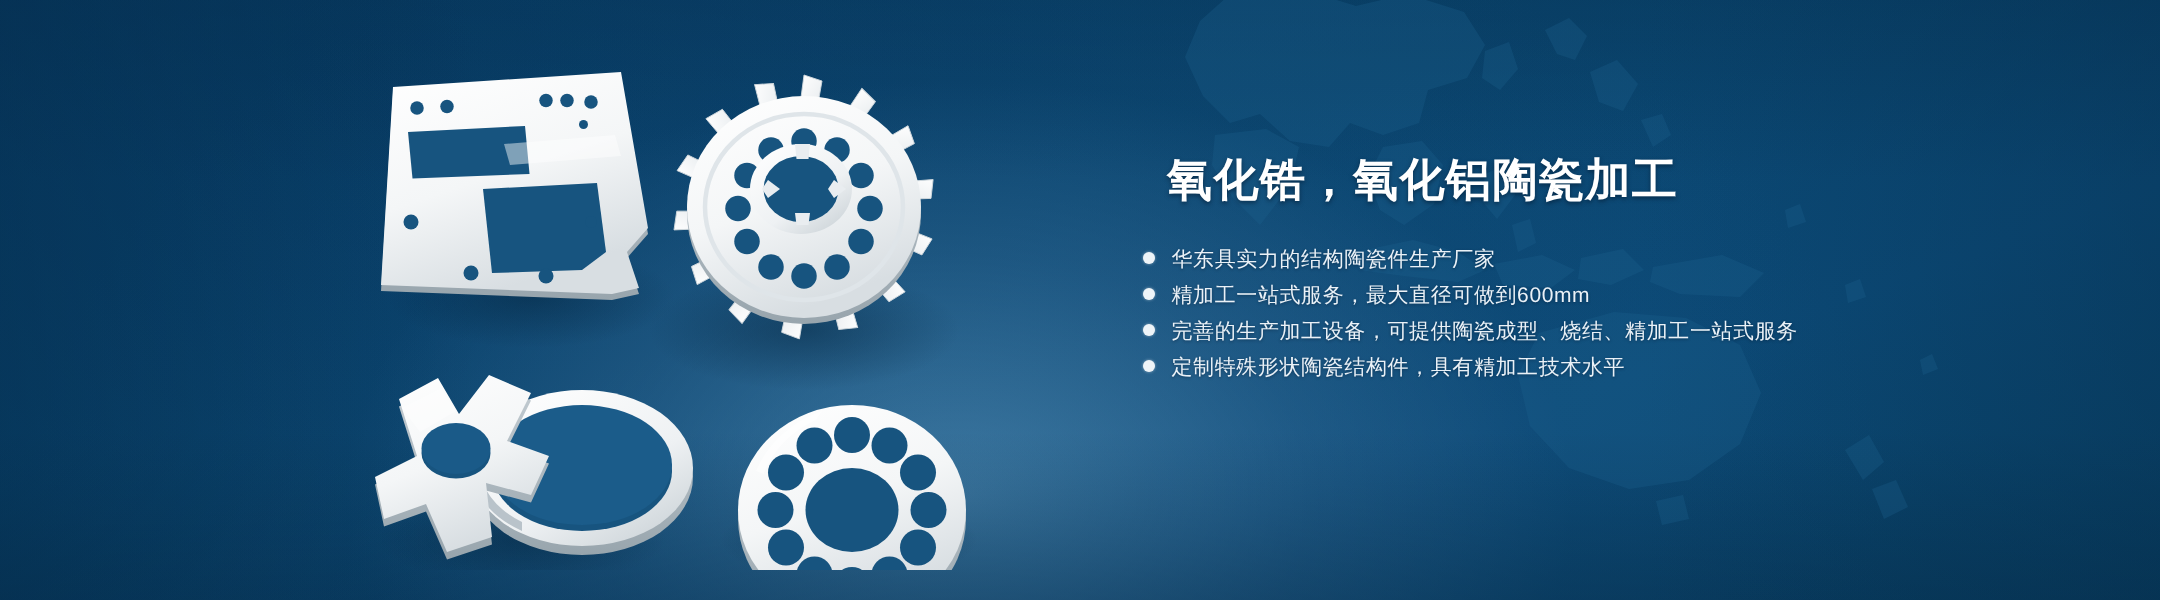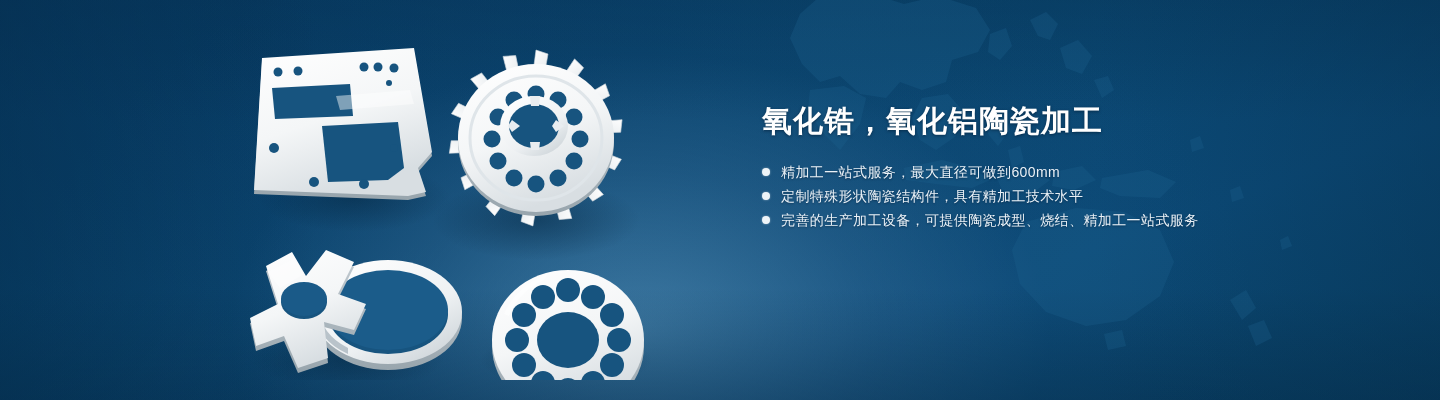--- a/index.html
+++ b/index.html
@@ -73,21 +73,21 @@
     left: 762px;
     top: 104px;
     width: 600px;
   }
   .headline {
     color: #ffffff;
     font-size: 30px;
     line-height: 1.12;
     font-weight: 700;
     letter-spacing: 1px;
-    margin: 0 0 26px 0;
+    margin: 0 0 26px 16px;
     text-shadow: 0 1px 3px rgba(0,20,40,0.55);
     white-space: nowrap;
   }
   .bullets {
     list-style: none;
     margin: 0;
     padding: 0;
   }
   .bullet {
     display: flex;
@@ -303,26 +303,30 @@
       </g>
     </svg>
   </div>
 
   <div class="copy">
     <h1 class="headline">氧化锆，氧化铝陶瓷加工</h1>
 
     <ul class="bullets">
       <li class="bullet">
         <span class="dot"></span>
+        <span class="bullet-text">华东具实力的结构陶瓷件生产厂家</span>
+      </li>
+      <li class="bullet">
+        <span class="dot"></span>
         <span class="bullet-text">精加工一站式服务，最大直径可做到600mm</span>
+      </li>
+      <li class="bullet">
+        <span class="dot"></span>
+        <span class="bullet-text">完善的生产加工设备，可提供陶瓷成型、烧结、精加工一站式服务</span>
       </li>
       <li class="bullet">
         <span class="dot"></span>
         <span class="bullet-text">定制特殊形状陶瓷结构件，具有精加工技术水平</span>
       </li>
-      <li class="bullet">
-        <span class="dot"></span>
-        <span class="bullet-text">完善的生产加工设备，可提供陶瓷成型、烧结、精加工一站式服务</span>
-      </li>
     </ul>
   </div>
 
 </div>
 
 </body></html>

